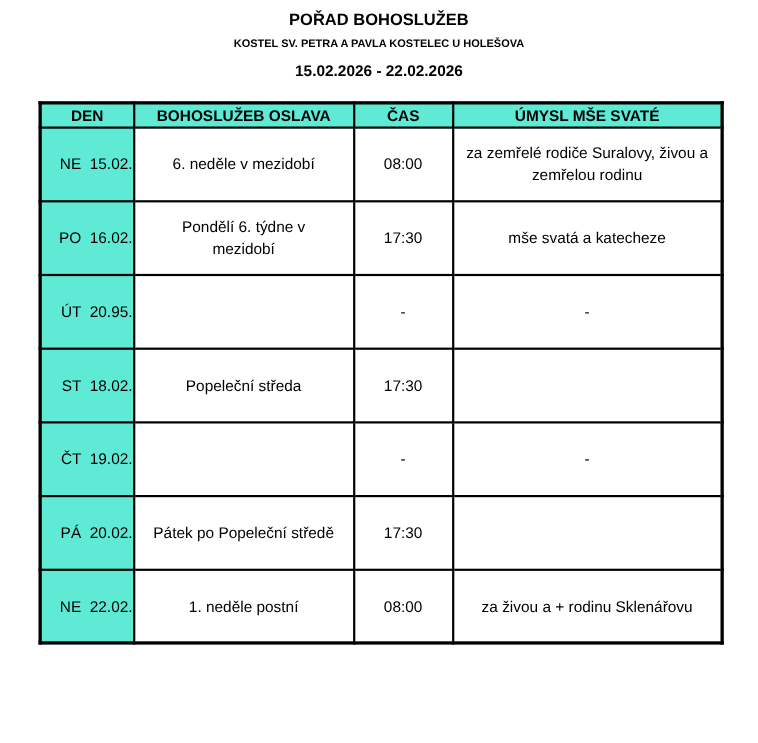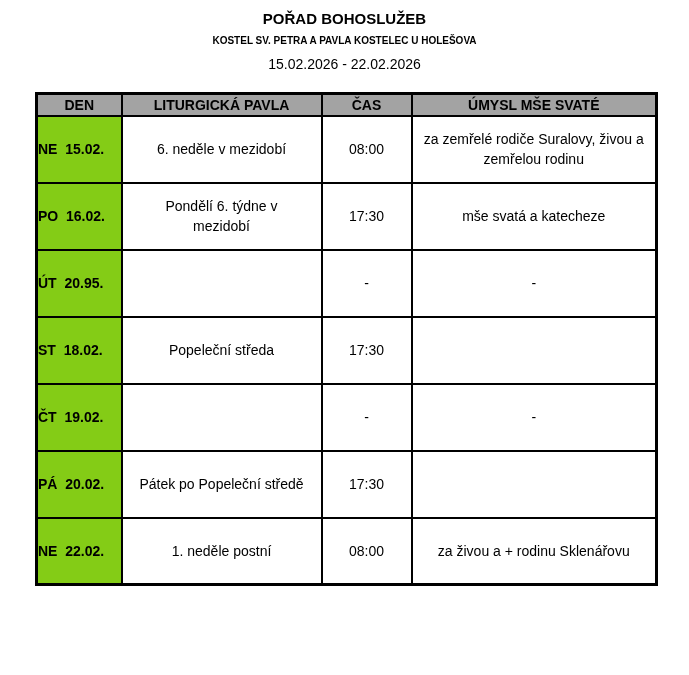--- a/index.html
+++ b/index.html
@@ -23,21 +23,21 @@
     line-height: 16px;
   }
   .title-line2 {
     font-size: 10px;
     font-weight: bold;
     line-height: 16px;
     margin-top: 6px;
   }
   .date-range {
     font-size: 14px;
-    font-weight: normal;
+    font-weight: bold;
     line-height: 15px;
     margin-top: 8px;
   }
   table.schedule {
     border-collapse: collapse;
     table-layout: fixed;
     margin: 20px 0 0 35px;
     width: 620px;
     border: 3px solid #000000;
   }
@@ -45,29 +45,29 @@
     border: 2px solid #000000;
     vertical-align: middle;
     font-size: 14px;
   }
   col.c-day { width: 85px; }
   col.c-celebration { width: 200px; }
   col.c-time { width: 90px; }
   col.c-intention { width: 245px; }
   tr.head-row { height: 22px; }
   tr.head-row th {
-    background: #a3a3a3;
+    background: #5eead4;
     font-weight: bold;
     text-align: center;
   }
   tr.data-row { height: 67px; }
   td.day-cell {
-    background: #84cc16;
-    font-weight: bold;
-    text-align: left;
+    background: #5eead4;
+    font-weight: normal;
+    text-align: right;
     white-space: pre;
   }
   td.celebration-cell,
   td.time-cell,
   td.intention-cell {
     text-align: center;
     white-space: pre-line;
     line-height: 20px;
     background: #ffffff;
   }
@@ -86,21 +86,21 @@
   <table class="schedule">
     <colgroup>
       <col class="c-day">
       <col class="c-celebration">
       <col class="c-time">
       <col class="c-intention">
     </colgroup>
     <thead>
       <tr class="head-row">
         <th>DEN</th>
-        <th>LITURGICKÁ PAVLA</th>
+        <th>BOHOSLUŽEB OSLAVA</th>
         <th>ČAS</th>
         <th>ÚMYSL MŠE SVATÉ</th>
       </tr>
     </thead>
     <tbody>
         <tr class="data-row">
       <td class="day-cell">NE  15.02.</td>
       <td class="celebration-cell">6. neděle v mezidobí</td>
       <td class="time-cell">08:00</td>
       <td class="intention-cell">za zemřelé rodiče Suralovy, živou a

